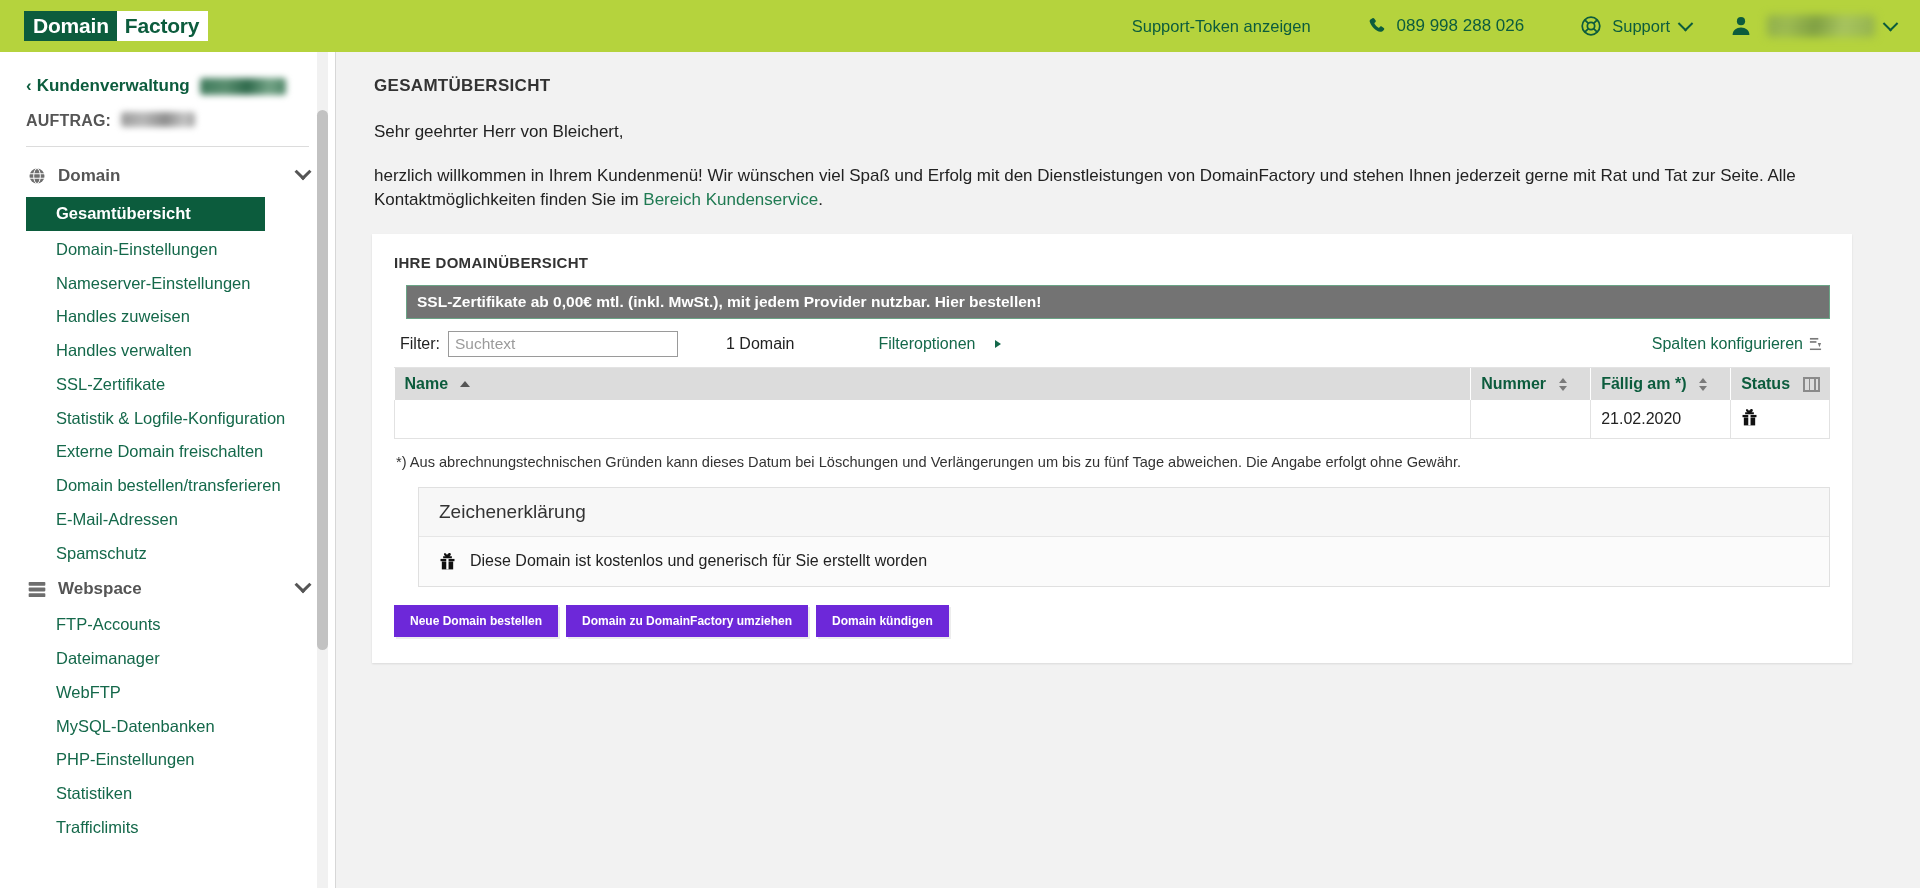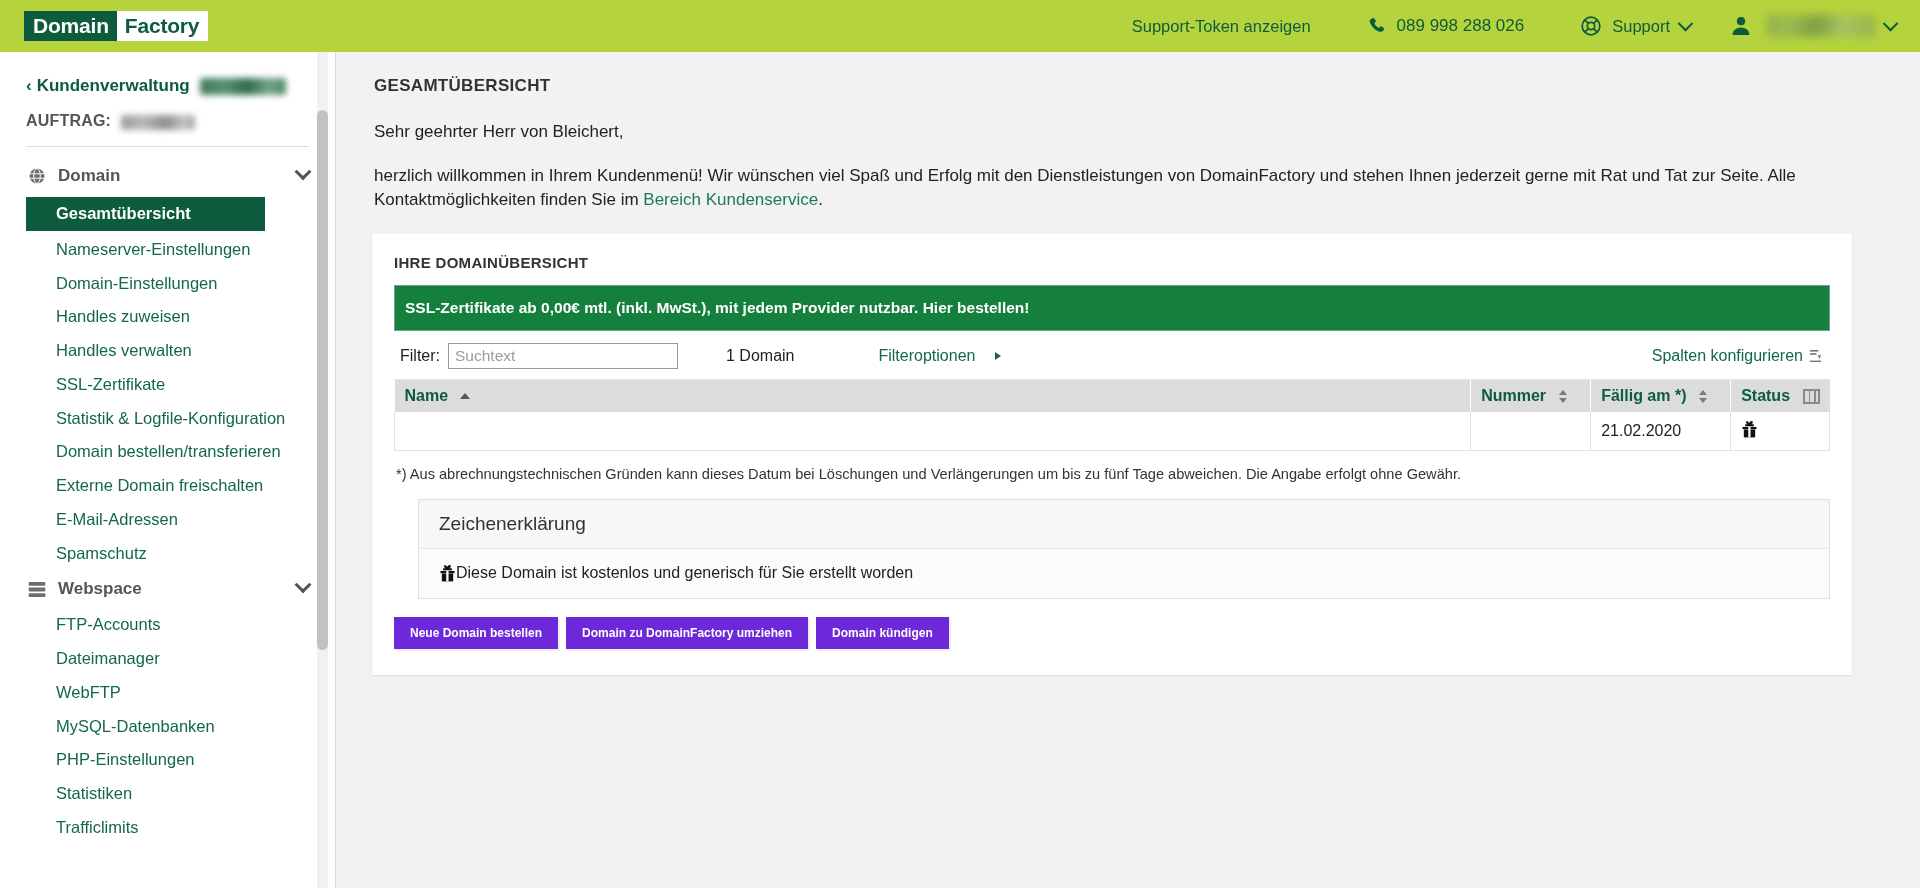--- a/index.html
+++ b/index.html
@@ -115,21 +115,21 @@
   .kunden .lt { margin-right: 5px; font-weight: bold; }
   .blur-kunden {
     width: 86px; height: 17px;
     margin-left: 10px;
     background: linear-gradient(95deg,#3f7a5c 0%, #5a8f70 30%, #2f6a4c 55%, #74a487 80%, #4d8466 100%);
     filter: blur(3.2px);
     border-radius: 3px;
   }
   .auftrag {
     padding: 14px 20px 16px 26px;
-    display: flex; align-items: flex-end;
+    display: flex; align-items: flex-start;
     font-weight: bold;
     color: #555555;
     font-size: 16px;
     letter-spacing: .2px;
   }
   .blur-auftrag {
     width: 74px; height: 15px;
     margin-left: 10px;
     background: linear-gradient(95deg,#9a9a9a 0%, #b8b8b8 30%, #8d8d8d 60%, #c4c4c4 85%, #a0a0a0 100%);
     filter: blur(3px);
@@ -226,27 +226,28 @@
     max-width: 1480px;
   }
   .panel-title {
     font-size: 15px;
     font-weight: bold;
     color: #333333;
     letter-spacing: .3px;
     margin: 0 0 14px 0;
   }
   .ssl-banner {
-    background: #15803d;
+    background: #737373;
     color: #ffffff;
     font-weight: bold;
     font-size: 15.5px;
-    padding: 13px 10px;
+    padding: 7px 10px;
     border: 1px solid #6aa486;
     margin-bottom: 2px;
+    margin-left: 12px;
   }
   .filter-row {
     display: flex;
     align-items: center;
     padding: 10px 4px 10px 6px;
     font-size: 16px;
     color: #222;
     border-bottom: 1px solid #e3e3e3;
   }
   .filter-row label { margin-right: 8px; }
@@ -361,20 +362,21 @@
     color: #333333;
     border-bottom: 1px solid #e6e6e6;
     background: #f7f7f7;
   }
   .legend-body {
     padding: 15px 20px 16px 20px;
     font-size: 16px;
     color: #222222;
     display: flex;
     align-items: center;
+    gap: 14px;
   }
   .btn-row { display: flex; gap: 8px; margin-top: 18px; }
   .btn {
     background: #6d28d9;
     color: #ffffff;
     font-weight: bold;
     font-size: 12px;
     border: none;
     padding: 9px 16px;
     cursor: pointer;
@@ -452,28 +454,28 @@
         <svg width="18" height="18" viewBox="0 0 24 24">
           <circle cx="12" cy="12" r="10" fill="#6e6e6e"></circle>
           <ellipse cx="12" cy="12" rx="4.4" ry="10" fill="none" stroke="#ffffff" stroke-width="1.3"></ellipse>
           <path d="M2.4 9h19.2M2.4 15h19.2" stroke="#ffffff" stroke-width="1.3"></path>
         </svg>
       </span>
       <span>Domain</span>
       <span class="gchev"></span>
     </div>
     <a href="#" class="sb-item active">Gesamtübersicht</a>
+    <a href="#" class="sb-item">Domain-Einstellungen</a>
     <a href="#" class="sb-item">Nameserver-Einstellungen</a>
-    <a href="#" class="sb-item">Domain-Einstellungen</a>
     <a href="#" class="sb-item">Handles zuweisen</a>
     <a href="#" class="sb-item">Handles verwalten</a>
     <a href="#" class="sb-item">SSL-Zertifikate</a>
     <a href="#" class="sb-item">Statistik &amp; Logfile-Konfiguration</a>
+    <a href="#" class="sb-item">Externe Domain freischalten</a>
     <a href="#" class="sb-item">Domain bestellen/transferieren</a>
-    <a href="#" class="sb-item">Externe Domain freischalten</a>
 
     <a href="#" class="sb-item">E-Mail-Adressen</a>
     <a href="#" class="sb-item">Spamschutz</a>
 
     <div class="sb-group">
       <span class="gicon">
         <svg width="20" height="17" viewBox="0 0 24 20">
           <rect x="2" y="1" width="20" height="4.6" rx="1" fill="#6e6e6e"></rect>
           <rect x="2" y="7.7" width="20" height="4.6" rx="1" fill="#6e6e6e"></rect>
           <rect x="2" y="14.4" width="20" height="4.6" rx="1" fill="#6e6e6e"></rect>

